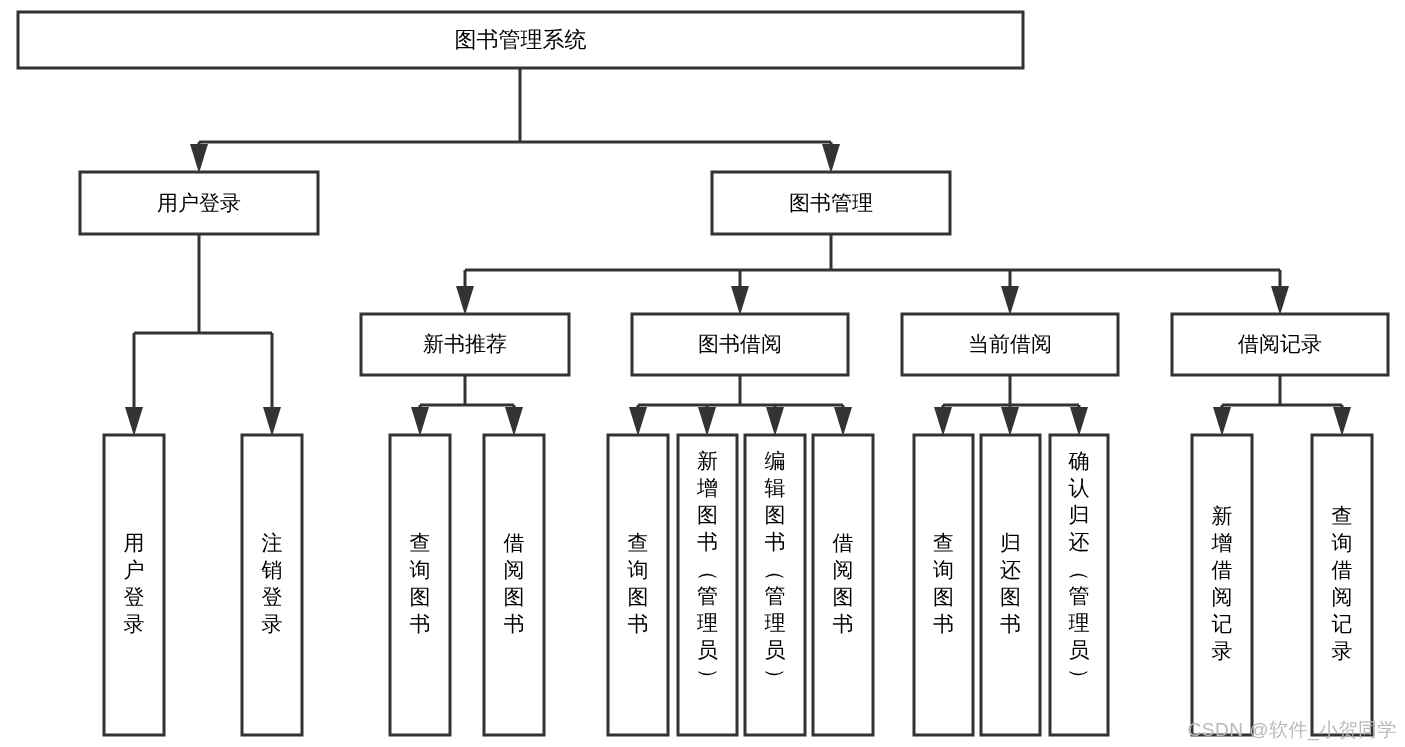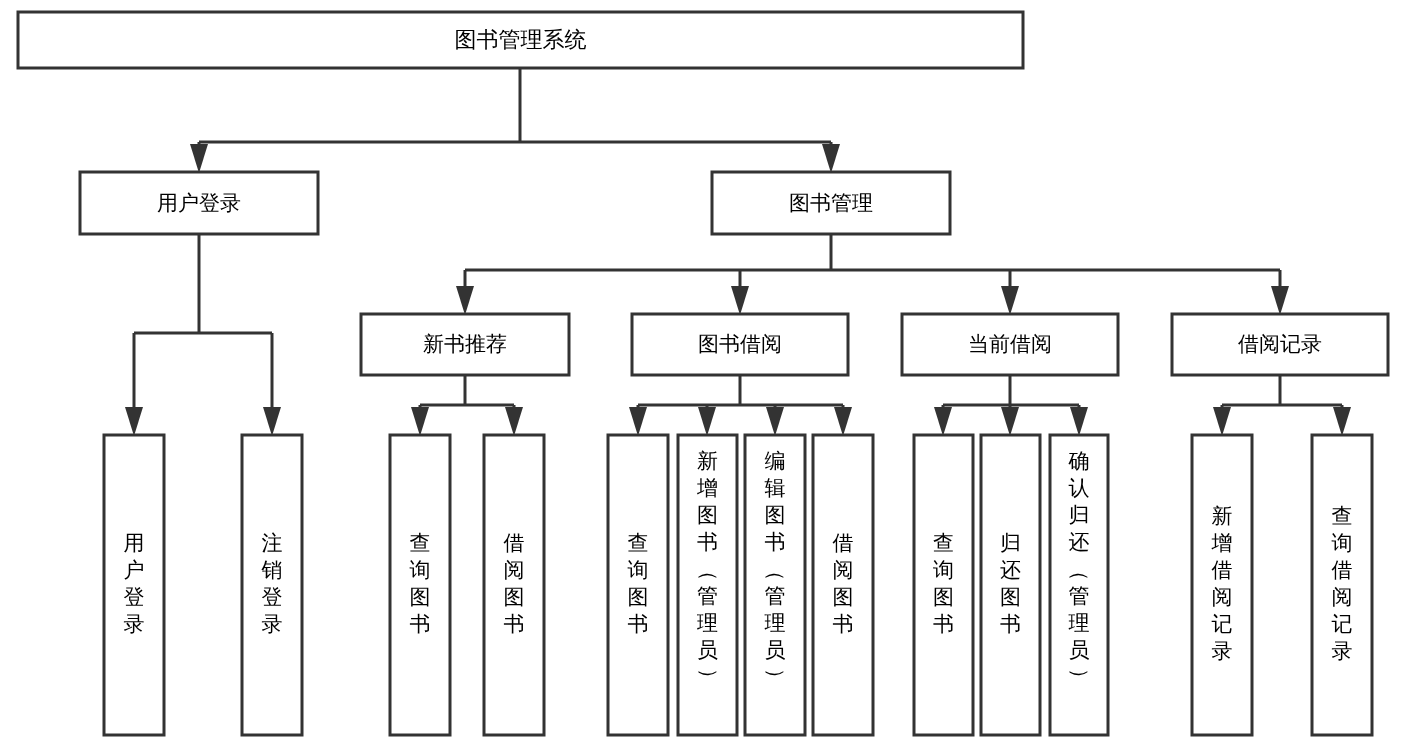--- a/index.html
+++ b/index.html
@@ -303,13 +303,14 @@
             <text x="1342" y="517.5" class="leaf-label-cell">查</text>
             <text x="1342" y="544.5" class="leaf-label-cell">询</text>
             <text x="1342" y="571.5" class="leaf-label-cell">借</text>
             <text x="1342" y="598.5" class="leaf-label-cell">阅</text>
             <text x="1342" y="625.5" class="leaf-label-cell">记</text>
             <text x="1342" y="652.5" class="leaf-label-cell">录</text>
           </g>
         </g>
       </g>
   </svg>
+  <div class="watermark-text">CSDN @软件_小贺同学</div>
 </div>
 
 </body></html>

